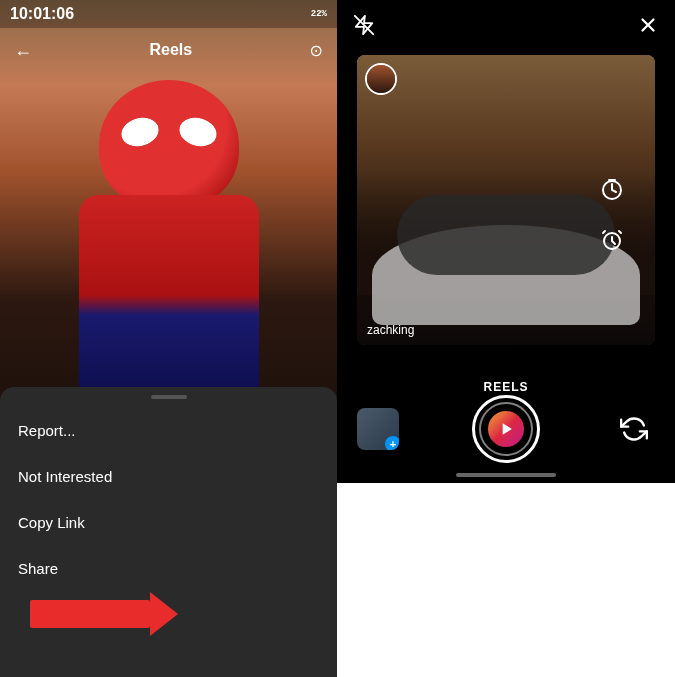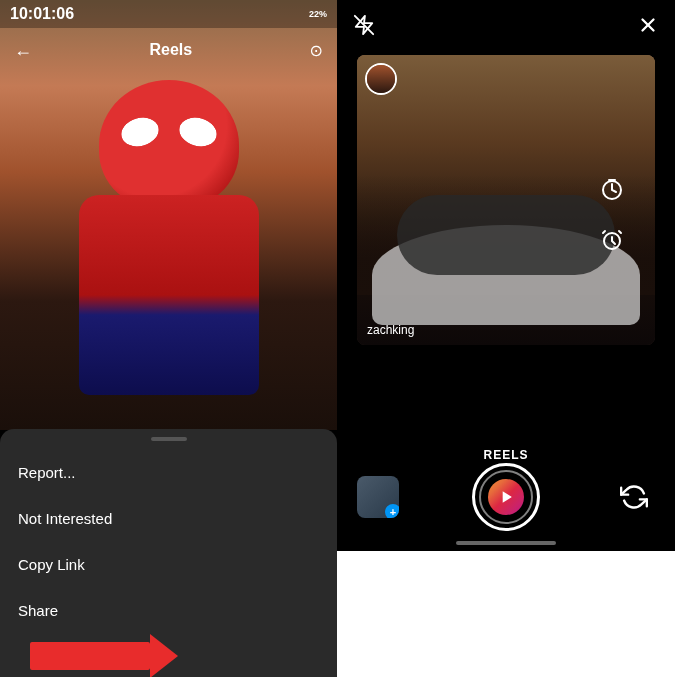--- a/index.html
+++ b/index.html
@@ -88,20 +88,21 @@
     }
     .status-icons {
       display: flex;
       align-items: center;
       gap: 3px;
     }
     .status-icon-text {
       color: #fff;
       font-size: 9px;
       font-weight: 600;
+      font-family: Liberation Mono, monospace;
     }
 
     
     .top-nav {
       position: absolute;
       top: 28px;
       left: 0; right: 0;
       height: 44px;
       display: flex;
       align-items: center;
@@ -120,21 +121,21 @@
     }
     .nav-camera {
       color: #fff;
       font-size: 16px;
     }
 
     
     .bottom-sheet {
       position: absolute;
       bottom: 0; left: 0; right: 0;
-      height: 248px;
+      height: 290px;
       background: #2a2a2a;
       border-radius: 14px 14px 0 0;
       z-index: 20;
       padding: 8px 0 0;
     }
 
     .sheet-handle {
       width: 36px;
       height: 4px;
       background: #555;
@@ -173,21 +174,21 @@
       width: 0;
       height: 0;
       border-top: 22px solid transparent;
       border-bottom: 22px solid transparent;
       border-left: 28px solid #e82c2c;
     }
 
     
     .right-panel {
       width: 338px;
-      height: 551px;
+      height: 483px;
       background: #000;
       position: relative;
       overflow: hidden;
       padding-left: 9px;
     }
 
     
     .video-preview {
       position: absolute;
       top: 55px;

